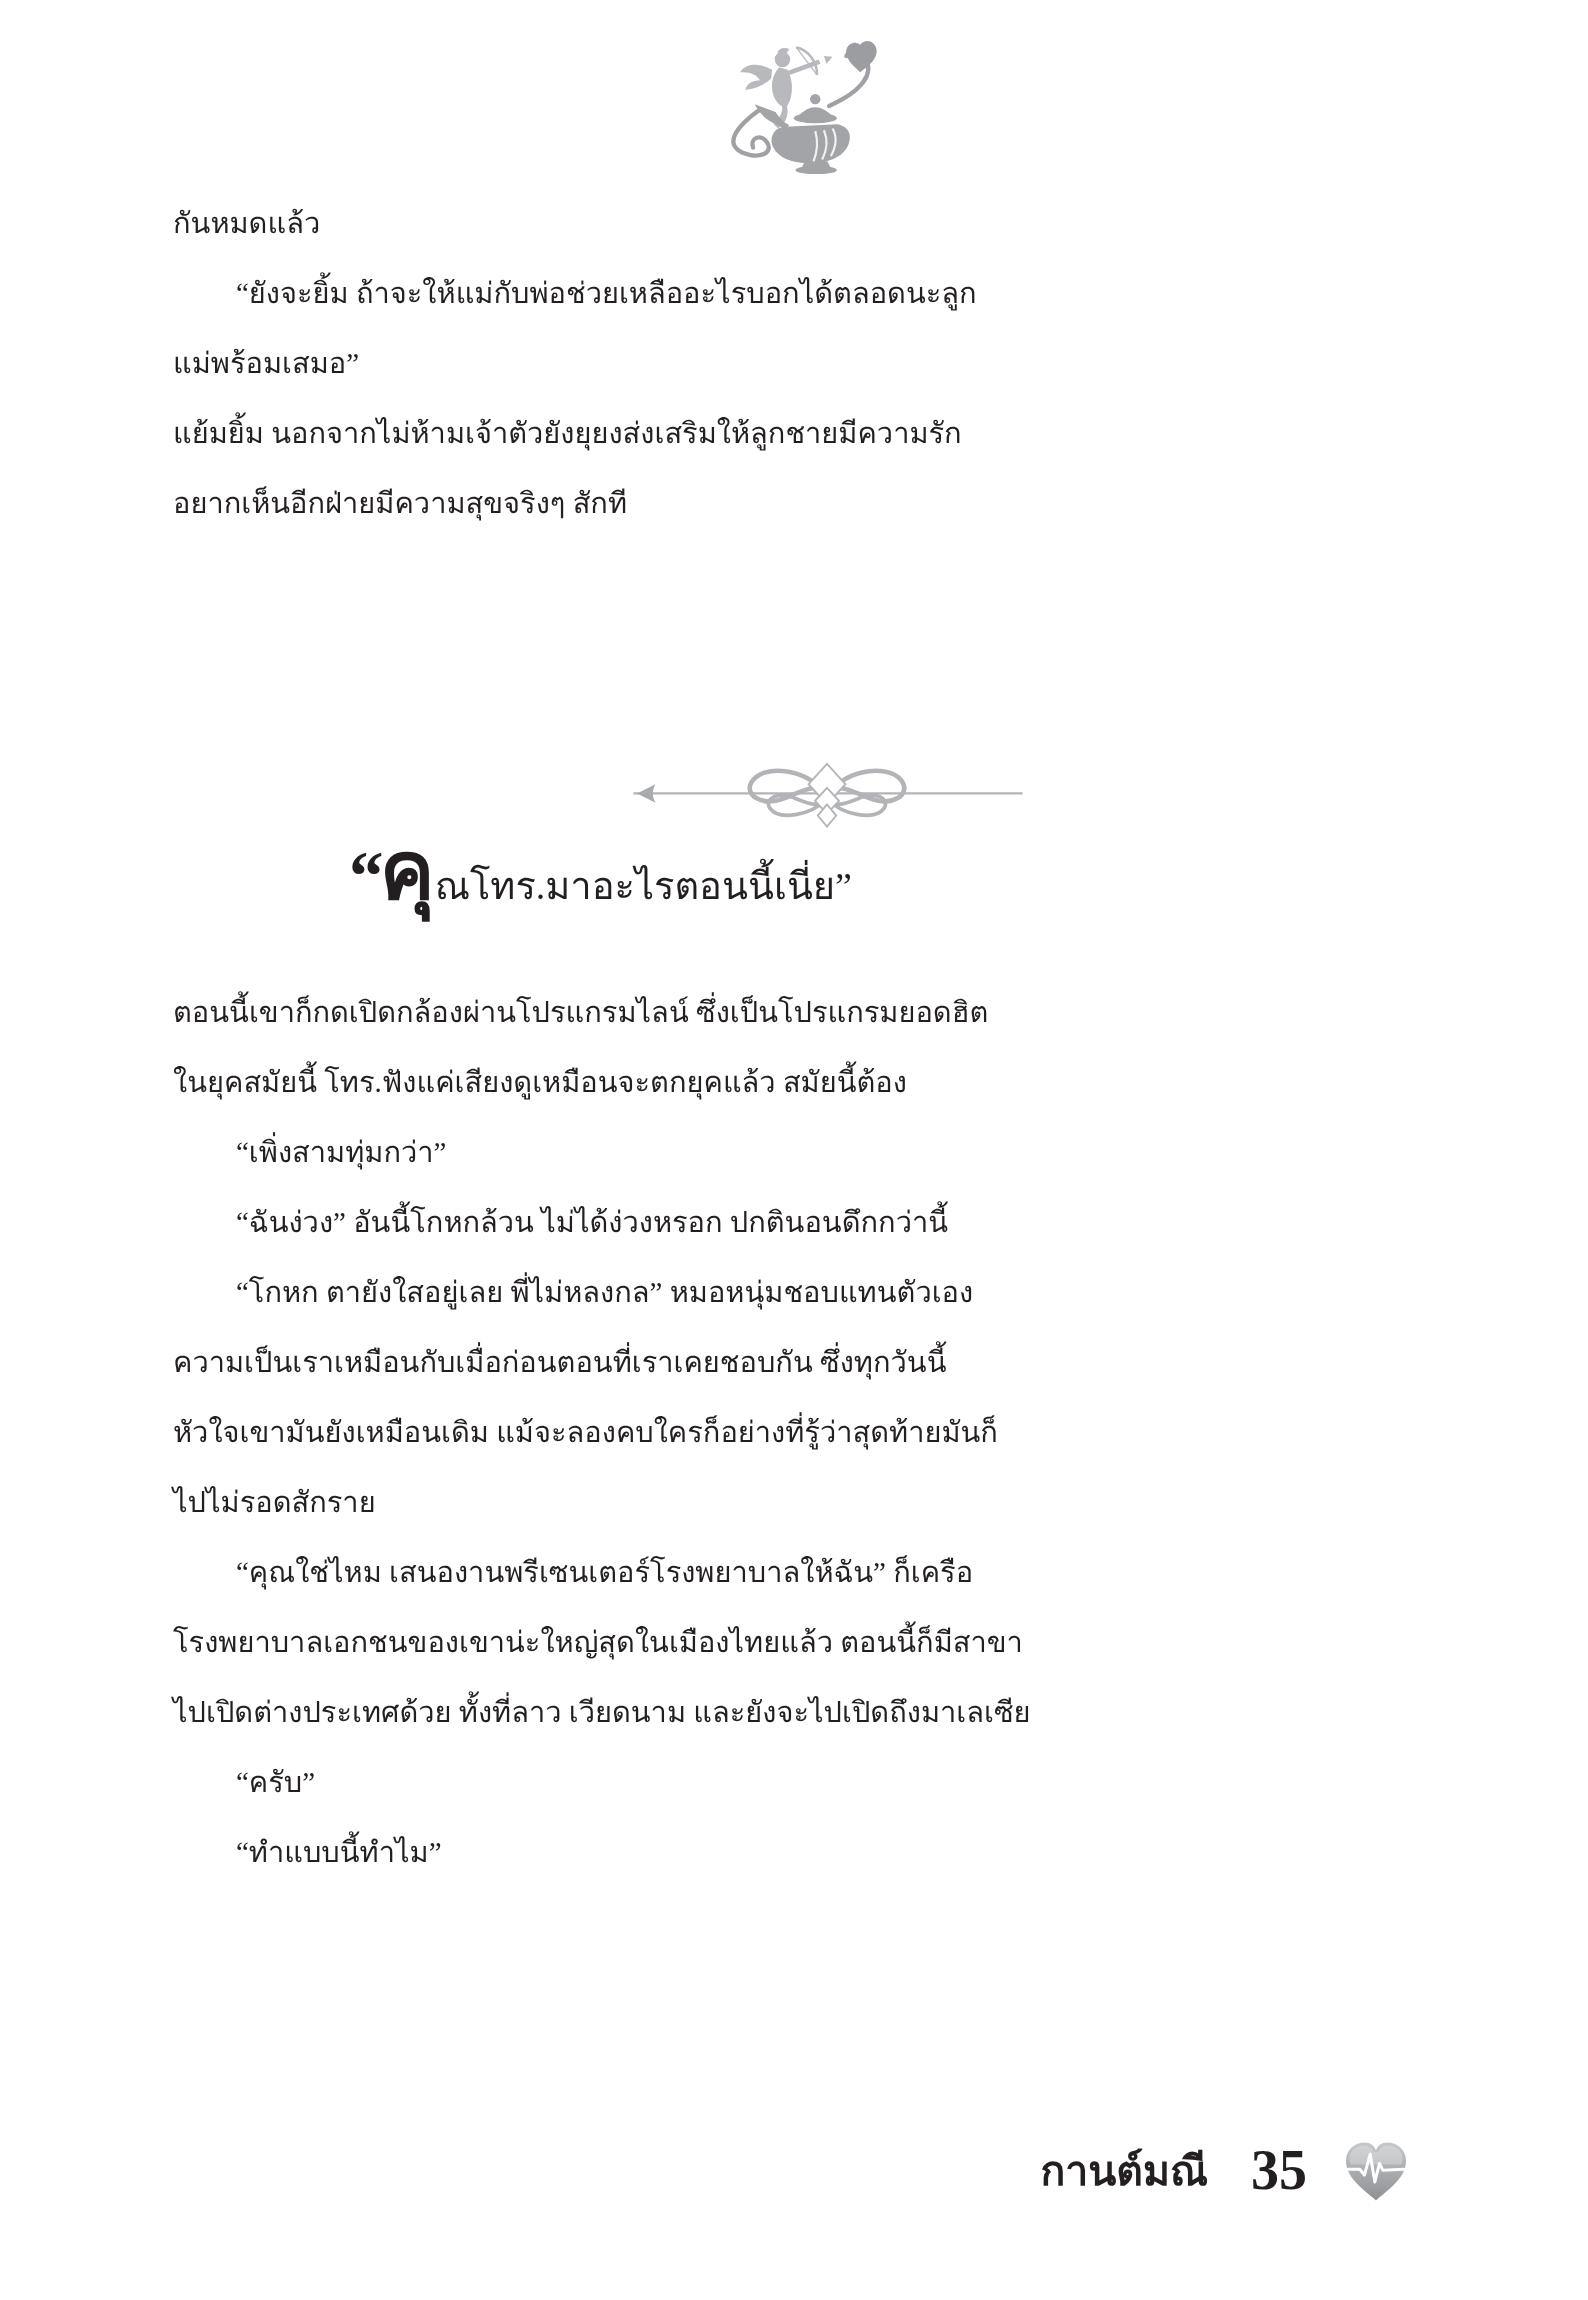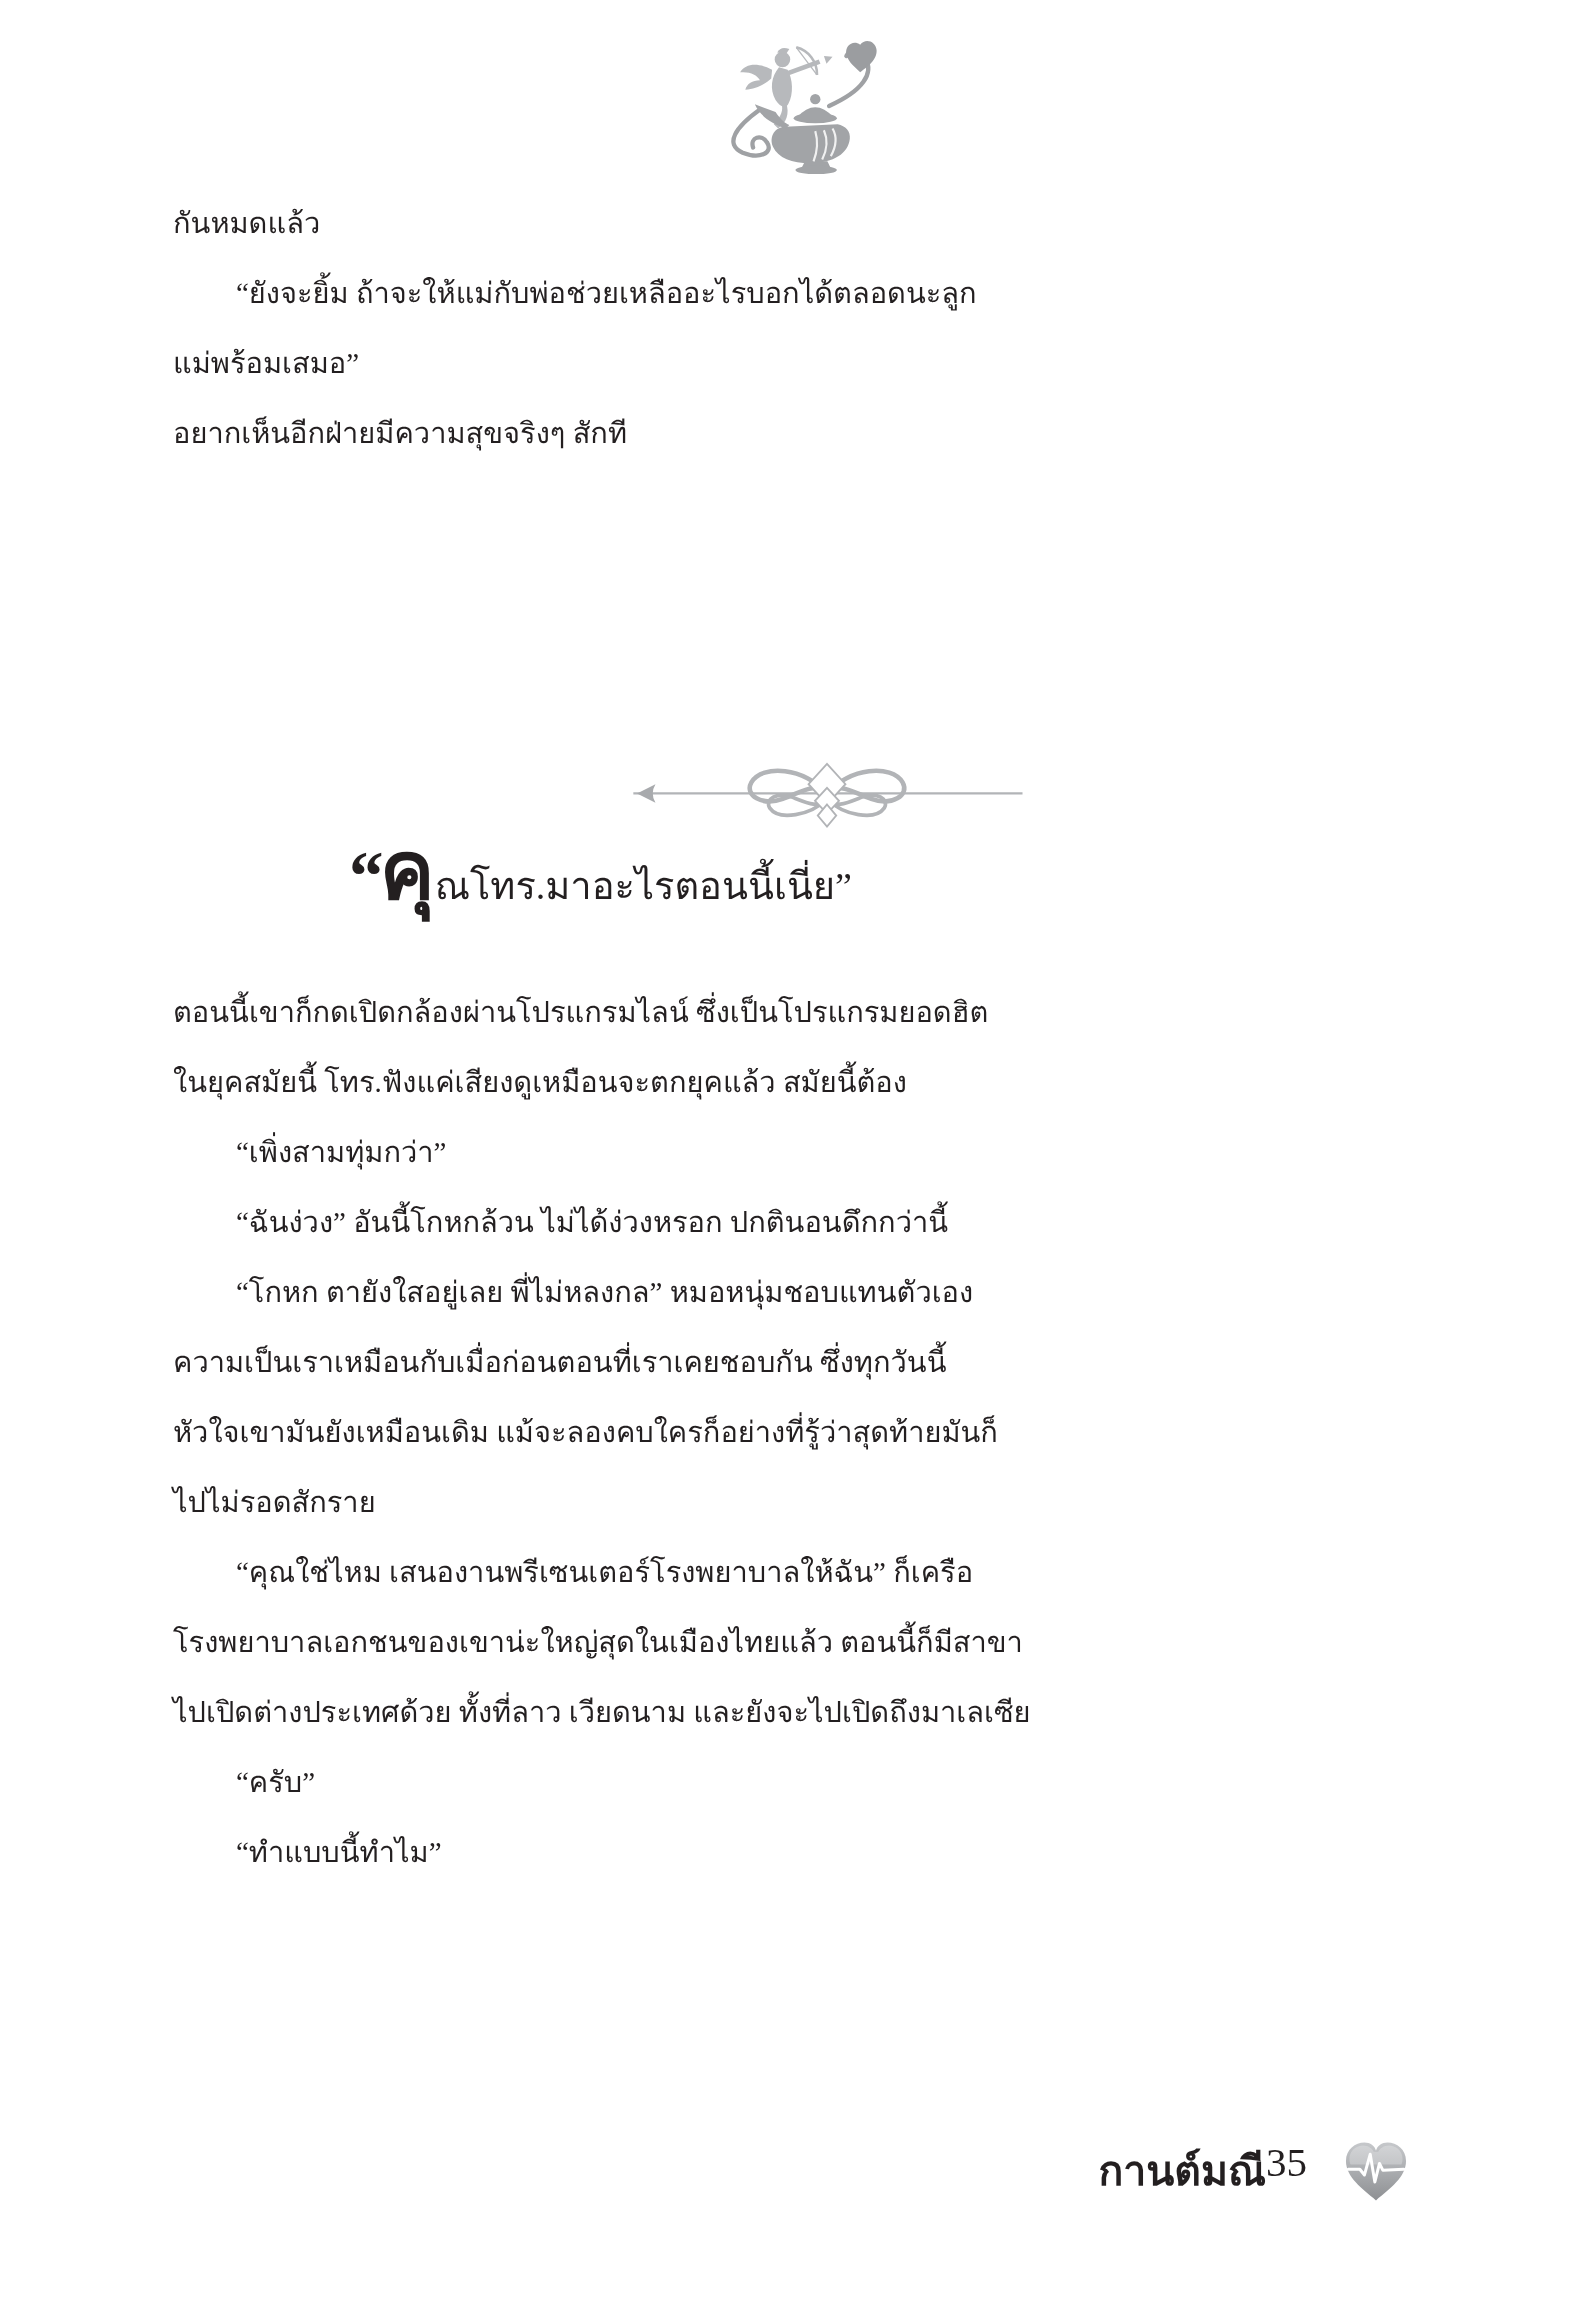--- a/index.html
+++ b/index.html
@@ -15,21 +15,21 @@
   #para1{position:absolute;left:173px;top:188px;width:1261px;}
   #divider{position:absolute;left:623px;top:751px;width:408px;height:83px;}
   #section-start{position:absolute;left:173px;top:816px;width:1261px;height:125px;
                  padding-left:176px;box-sizing:border-box;white-space:nowrap;line-height:111px;}
   #section-start .bigq{font-size:69px;font-weight:bold;letter-spacing:-3.7px;}
   #section-start .dropcap{font-size:82px;font-weight:bold;}
   #section-start .rest{font-size:38px;}
   #para2{position:absolute;left:173px;top:977px;width:1261px;}
   #footer{position:absolute;top:2138px;right:176px;display:flex;align-items:flex-start;}
   #footer .book-title{font-size:41px;font-weight:bold;}
-  #footer .page-num{font-size:41px;font-weight:normal;}
+  #footer .page-num{font-size:56px;font-weight:bold;margin-left:43px;}
   #footer .heart-wrap{width:74px;height:67px;margin-left:32px;}
   svg{display:block;width:100%;height:100%;}
 </style>
 </head>
 <body>
 
 <div id="header-ornament">
   <svg viewBox="0 0 220 170" aria-hidden="true">
     <g fill="none" stroke="#9fa1a4" stroke-width="5" stroke-linecap="round">
       <path d="M66,96 C38,116 24,136 46,146 C66,154 82,146 74,134 C68,124 54,128 58,140"></path>
@@ -66,20 +66,21 @@
       <path d="M140,120 q7,16 -2,34"></path>
       <path d="M130,121 q5,17 -2,35"></path>
     </g>
   </svg>
 </div>
 
 <div id="para1">
     <div class="textline">กันหมดแล้ว</div>
     <div class="textline indent">“ยังจะยิ้ม ถ้าจะให้แม่กับพ่อช่วยเหลืออะไรบอกได้ตลอดนะลูก</div>
     <div class="textline">แม่พร้อมเสมอ”</div>
+    <div class="textline">แย้มยิ้ม นอกจากไม่ห้ามเจ้าตัวยังยุยงส่งเสริมให้ลูกชายมีความรัก</div>
     <div class="textline">อยากเห็นอีกฝ่ายมีความสุขจริงๆ สักที</div>
   </div>
 
 <div id="divider">
   <svg viewBox="0 0 440 90" aria-hidden="true">
     <line x1="10" y1="46" x2="432" y2="46" stroke="#b2b4b7" stroke-width="2.5"></line>
     <path d="M14,46 l20,-10 q-6,10 0,20 z" fill="#a8aaad"></path>
     <g fill="none" stroke="#b2b4b7" stroke-width="5">
       <path d="M220,46 C196,18 150,14 138,34 C130,48 150,60 172,52 C196,43 206,34 220,46"></path>
       <path d="M220,46 C244,18 290,14 302,34 C310,48 290,60 268,52 C244,43 234,34 220,46"></path>

